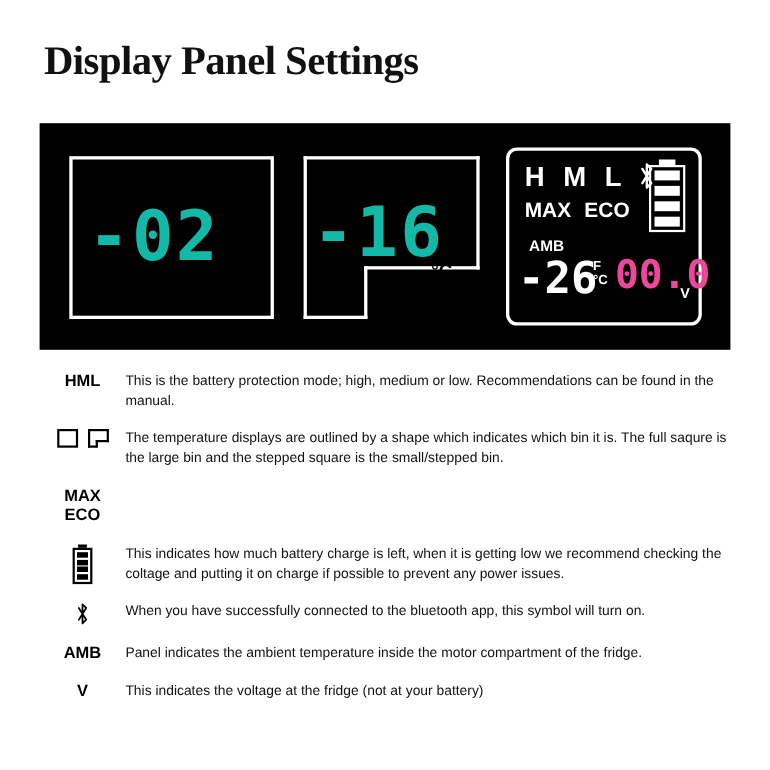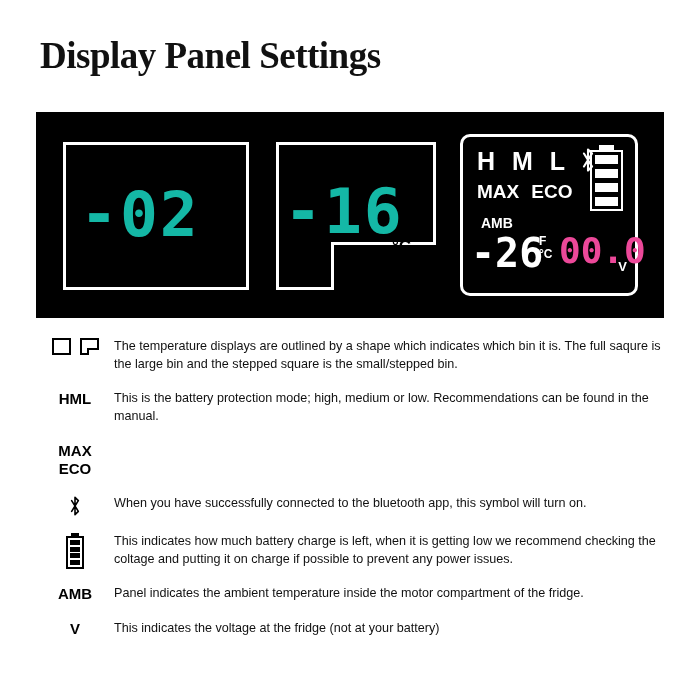--- a/index.html
+++ b/index.html
@@ -352,72 +352,72 @@
       </div>
       <div class="seg volt-val">00.0</div>
       <div class="volt-unit">V</div>
     </div>
   </div>
 
   <div class="legend">
 
     <div class="legend-row">
       <div class="legend-sym">
+        <div class="sym-text">HML</div>
+      </div>
+      <div class="legend-txt">This is the battery protection mode; high, medium or low. Recommendations can be found in the manual.</div>
+    </div>
+
+    <div class="legend-row">
+      <div class="legend-sym">
         <div class="mini-shapes">
           <div class="mini-full"></div>
           <div class="mini-step">
               <span></span>
             </div>
         </div>
       </div>
       <div class="legend-txt">The temperature displays are outlined by a shape which indicates which bin it is. The full saqure is the large bin and the stepped square is the small/stepped bin.</div>
     </div>
 
     <div class="legend-row">
       <div class="legend-sym">
-        <div class="sym-text">HML</div>
-      </div>
-      <div class="legend-txt">This is the battery protection mode; high, medium or low. Recommendations can be found in the manual.</div>
-    </div>
-
-    <div class="legend-row">
-      <div class="legend-sym">
         <div class="sym-text" style="white-space: pre-line;">MAX
 ECO</div>
       </div>
-    </div>
-
-    <div class="legend-row">
-      <div class="legend-sym">
-        <div class="mini-bt">
-          <svg viewBox="0 0 24 32" width="16" height="22" aria-hidden="true">
-            <path d="M7 8 L17 24 L12 29 L12 3 L17 8 L7 24" fill="none" stroke="#000000" stroke-width="2.4" stroke-linejoin="round" stroke-linecap="round"></path>
-          </svg>
-        </div>
-      </div>
-      <div class="legend-txt">When you have successfully connected to the bluetooth app, this symbol will turn on.</div>
     </div>
 
     <div class="legend-row">
       <div class="legend-sym">
         <div class="mini-batt">
           <div class="cap"></div>
           <div class="body">
               <i></i>
               <i></i>
               <i></i>
               <i></i>
             </div>
         </div>
       </div>
       <div class="legend-txt">This indicates how much battery charge is left, when it is getting low we recommend checking the coltage and putting it on charge if possible to prevent any power issues.</div>
     </div>
 
     <div class="legend-row">
       <div class="legend-sym">
+        <div class="mini-bt">
+          <svg viewBox="0 0 24 32" width="16" height="22" aria-hidden="true">
+            <path d="M7 8 L17 24 L12 29 L12 3 L17 8 L7 24" fill="none" stroke="#000000" stroke-width="2.4" stroke-linejoin="round" stroke-linecap="round"></path>
+          </svg>
+        </div>
+      </div>
+      <div class="legend-txt">When you have successfully connected to the bluetooth app, this symbol will turn on.</div>
+    </div>
+
+    <div class="legend-row">
+      <div class="legend-sym">
         <div class="sym-text">AMB</div>
       </div>
       <div class="legend-txt">Panel indicates the ambient temperature inside the motor compartment of the fridge.</div>
     </div>
 
     <div class="legend-row">
       <div class="legend-sym">
         <div class="sym-text">V</div>
       </div>
       <div class="legend-txt">This indicates the voltage at the fridge (not at your battery)</div>

